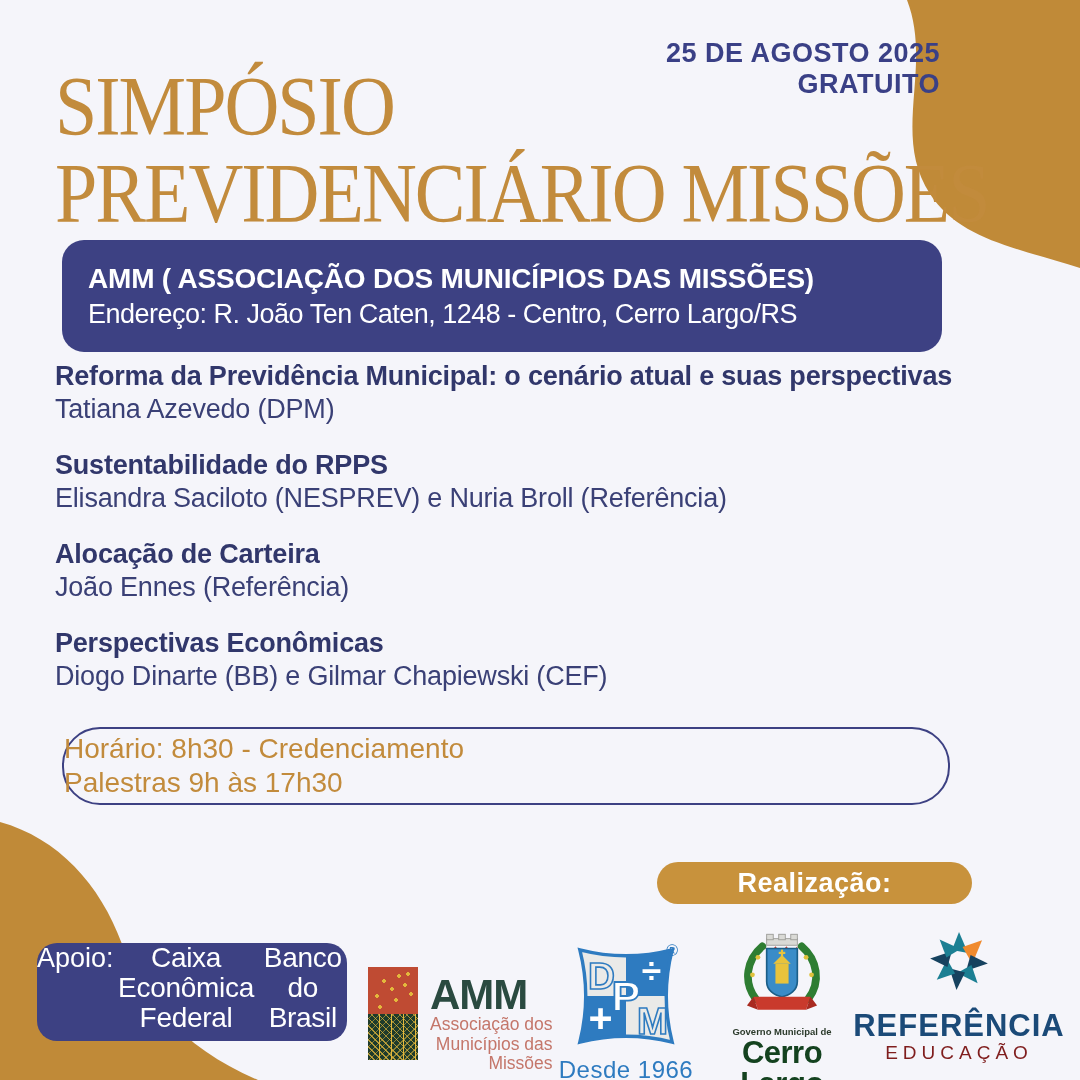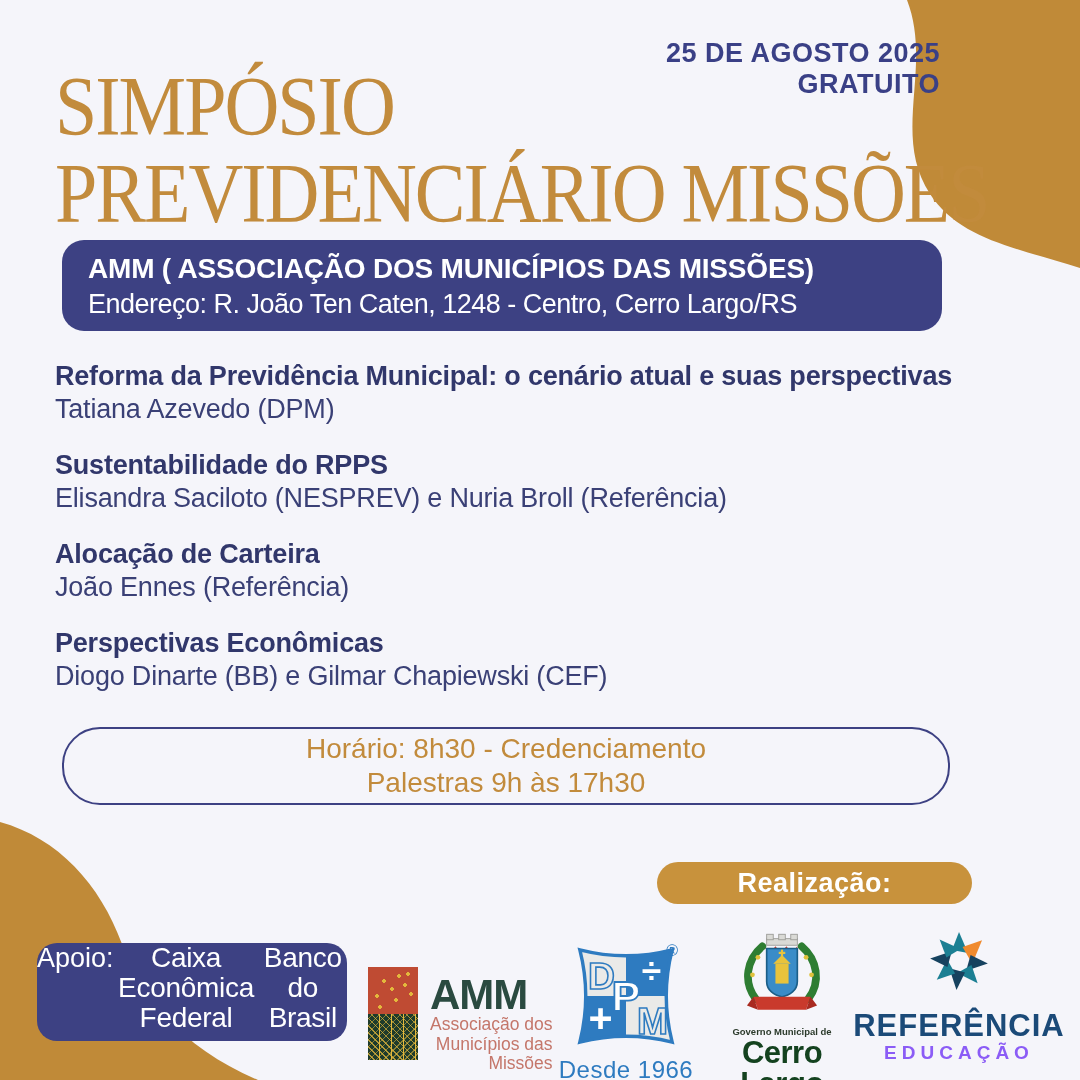--- a/index.html
+++ b/index.html
@@ -10,34 +10,34 @@
   .content{position:absolute;inset:0;z-index:1;}
 
   .date-block{position:absolute;top:38px;right:140px;text-align:right;
     color:#3A4086;font-weight:bold;font-size:27px;line-height:31px;letter-spacing:.5px;}
 
   .title{position:absolute;left:55px;top:62px;color:#C28B3C;
     font-family:"Liberation Serif",serif;font-weight:normal;
     font-size:76px;line-height:78px;letter-spacing:-2px;white-space:nowrap;
     transform:scaleY(1.12);transform-origin:left top;}
 
-  .venue-banner{position:absolute;left:62px;top:240px;width:880px;height:91px;
+  .venue-banner{position:absolute;left:62px;top:240px;width:880px;height:112px;
     background:#3D4183;border-radius:22px;color:#fff;
     display:flex;flex-direction:column;justify-content:center;padding-left:26px;box-sizing:border-box;}
   .venue-line1{font-size:28px;font-weight:bold;letter-spacing:-.2px;line-height:36px;}
   .venue-line2{font-size:27px;font-weight:normal;letter-spacing:-.5px;line-height:34px;}
 
   .program{position:absolute;left:55px;top:360px;width:990px;}
   .prog-item{margin-bottom:23px;}
   .prog-title{font-size:27px;font-weight:bold;color:#31376B;line-height:33px;letter-spacing:-.2px;}
   .prog-speakers{font-size:27px;color:#3A4076;line-height:33px;letter-spacing:-.2px;}
 
   .schedule-box{position:absolute;left:62px;top:727px;width:884px;height:74px;
     border:2px solid #3D4183;border-radius:38px;background:transparent;
-    display:flex;flex-direction:column;align-items:center;justify-content:center;
+    display:flex;flex-direction:column;justify-content:center;
     color:#C28B3C;font-size:28px;line-height:34px;}
 
   .realizacao-pill{position:absolute;left:657px;top:862px;width:315px;height:42px;
     background:#C8923C;border-radius:21px;color:#fff;font-weight:bold;font-size:27px;
     display:flex;align-items:center;justify-content:center;letter-spacing:.5px;}
 
   .apoio-pill{position:absolute;left:37px;top:943px;width:310px;height:98px;
     background:#3D4183;border-radius:20px;color:#fff;text-align:center;
     display:flex;flex-direction:row;justify-content:center;line-height:30px;}
   .apoio-line1{font-size:27px;}
@@ -72,21 +72,21 @@
   .dpm-tagline{font-size:24px;color:#2E7BC0;margin-top:2px;letter-spacing:.5px;}
 
   
   .cl-logo{position:absolute;left:698px;top:933px;width:168px;text-align:center;}
   .cl-sub{font-size:9.5px;font-weight:bold;color:#2b3a2b;line-height:10px;margin-top:2px;}
   .cl-name{font-size:31px;font-weight:bold;color:#14421F;line-height:31px;letter-spacing:-.5px;}
 
   
   .ref-logo{position:absolute;left:845px;top:928px;width:228px;text-align:center;}
   .ref-name{font-size:31px;font-weight:bold;color:#1B4A78;letter-spacing:1px;line-height:32px;margin-top:12px;}
-  .ref-sub{font-size:19px;font-weight:bold;color:#8b5cf6;letter-spacing:5px;line-height:22px;}
+  .ref-sub{font-size:19px;font-weight:normal;color:#7f1d1d;letter-spacing:5px;line-height:22px;}
 </style>
 </head>
 <body>
 
 <div class="stage">
 
   <svg class="blob-layer" viewBox="0 0 1080 1080" xmlns="http://www.w3.org/2000/svg">
     <path d="M907,0 C933,68 891,134 930,194 C960,240 1018,248 1080,268 L1080,0 Z" fill="#C08A38"></path>
     <path d="M0,822 C58,838 100,884 122,944 C146,1008 192,1052 258,1080 L0,1080 Z" fill="#C08A38"></path>
   </svg>

